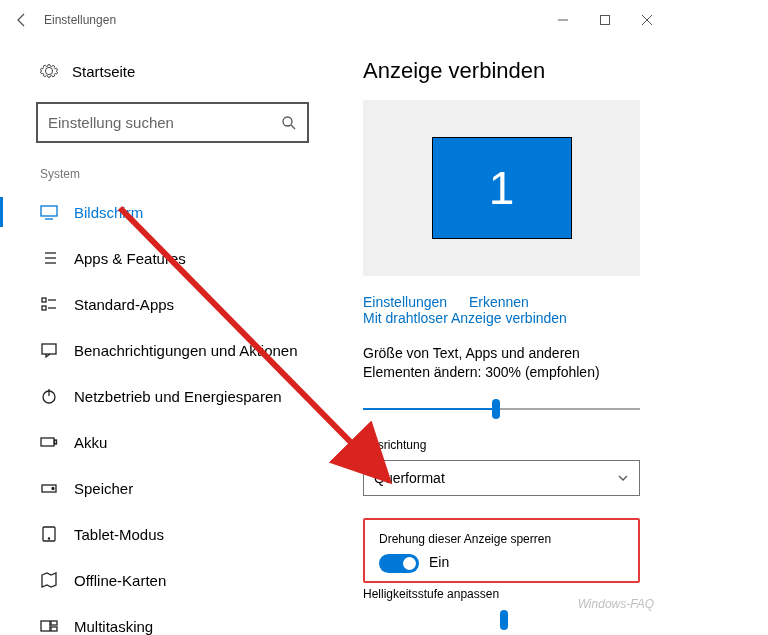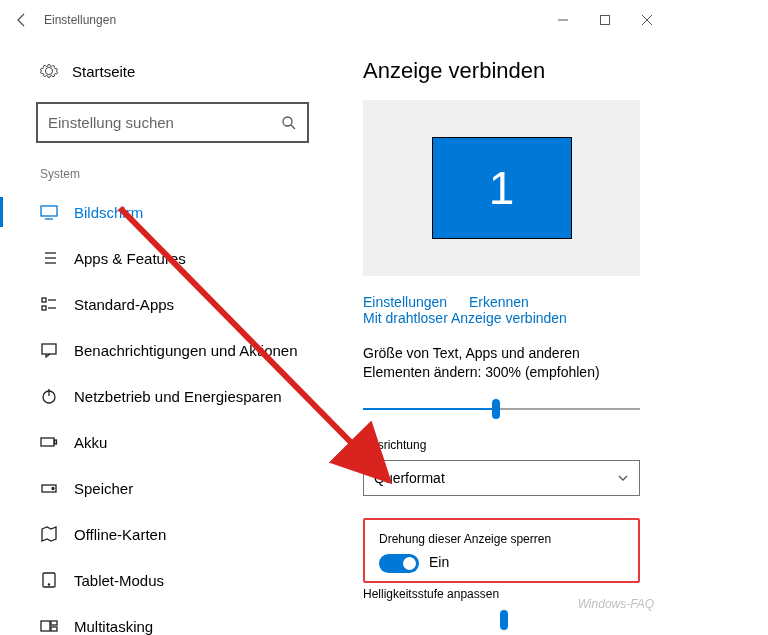--- a/index.html
+++ b/index.html
@@ -158,33 +158,33 @@
               <svg width="18" height="18" viewBox="0 0 18 18" stroke="#222" stroke-width="1.3" fill="none">
                 <rect x="2" y="6" width="14" height="7"></rect>
                 <circle cx="13" cy="9.5" r="1" fill="#222"></circle>
               </svg>
             </span>
         <span>Speicher</span>
       </div>
       <div class="nav-item">
         <span class="ico">
               <svg width="18" height="18" viewBox="0 0 18 18" stroke="#222" stroke-width="1.3" fill="none">
-                <path d="M2 4 L7 2 L11 4 L16 2 V14 L11 16 L7 14 L2 16 Z"></path>
-              </svg>
-            </span>
-        <span>Offline-Karten</span>
-      </div>
-      <div class="nav-item">
-        <span class="ico">
-              <svg width="18" height="18" viewBox="0 0 18 18" stroke="#222" stroke-width="1.3" fill="none">
                 <rect x="3" y="2" width="12" height="14" rx="1"></rect>
                 <circle cx="9" cy="13.5" r="0.6" fill="#222"></circle>
               </svg>
             </span>
         <span>Tablet-Modus</span>
+      </div>
+      <div class="nav-item">
+        <span class="ico">
+              <svg width="18" height="18" viewBox="0 0 18 18" stroke="#222" stroke-width="1.3" fill="none">
+                <path d="M2 4 L7 2 L11 4 L16 2 V14 L11 16 L7 14 L2 16 Z"></path>
+              </svg>
+            </span>
+        <span>Offline-Karten</span>
       </div>
       <div class="nav-item">
         <span class="ico">
               <svg width="18" height="18" viewBox="0 0 18 18" stroke="#222" stroke-width="1.3" fill="none">
                 <rect x="1" y="4" width="9" height="10"></rect>
                 <rect x="11" y="4" width="6" height="4"></rect>
                 <rect x="11" y="10" width="6" height="4"></rect>
               </svg>
             </span>
         <span>Multitasking</span>

